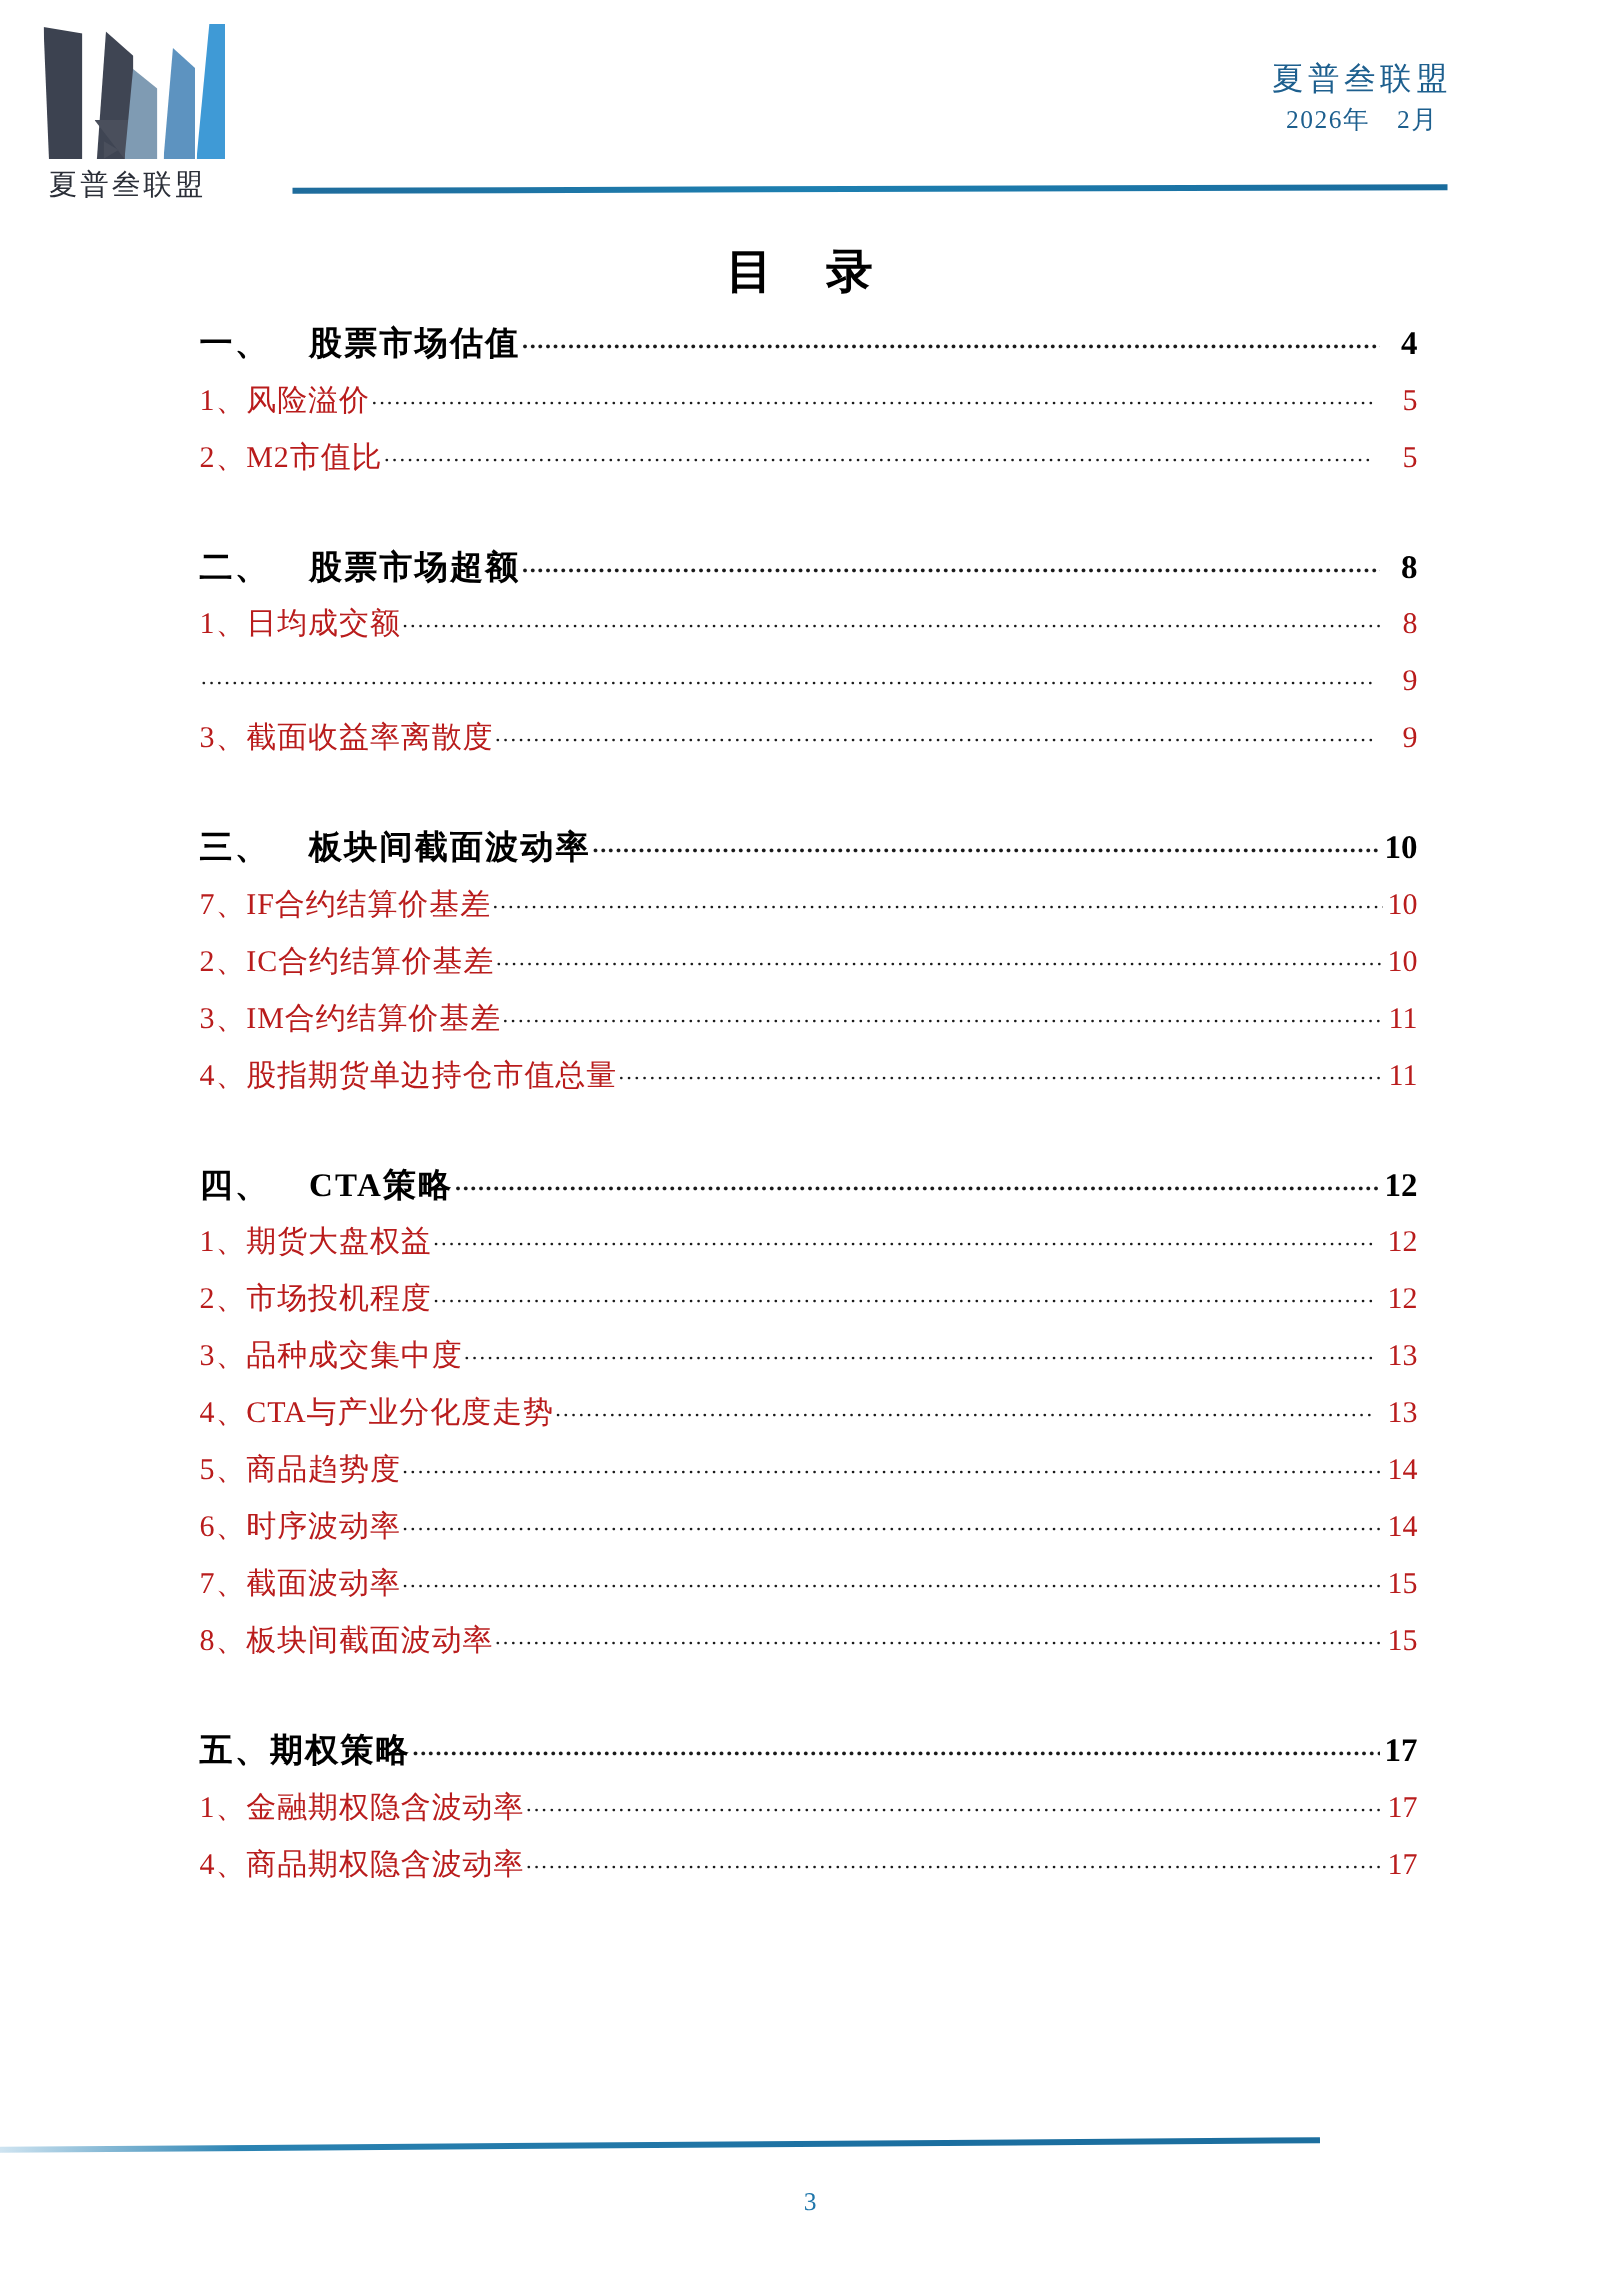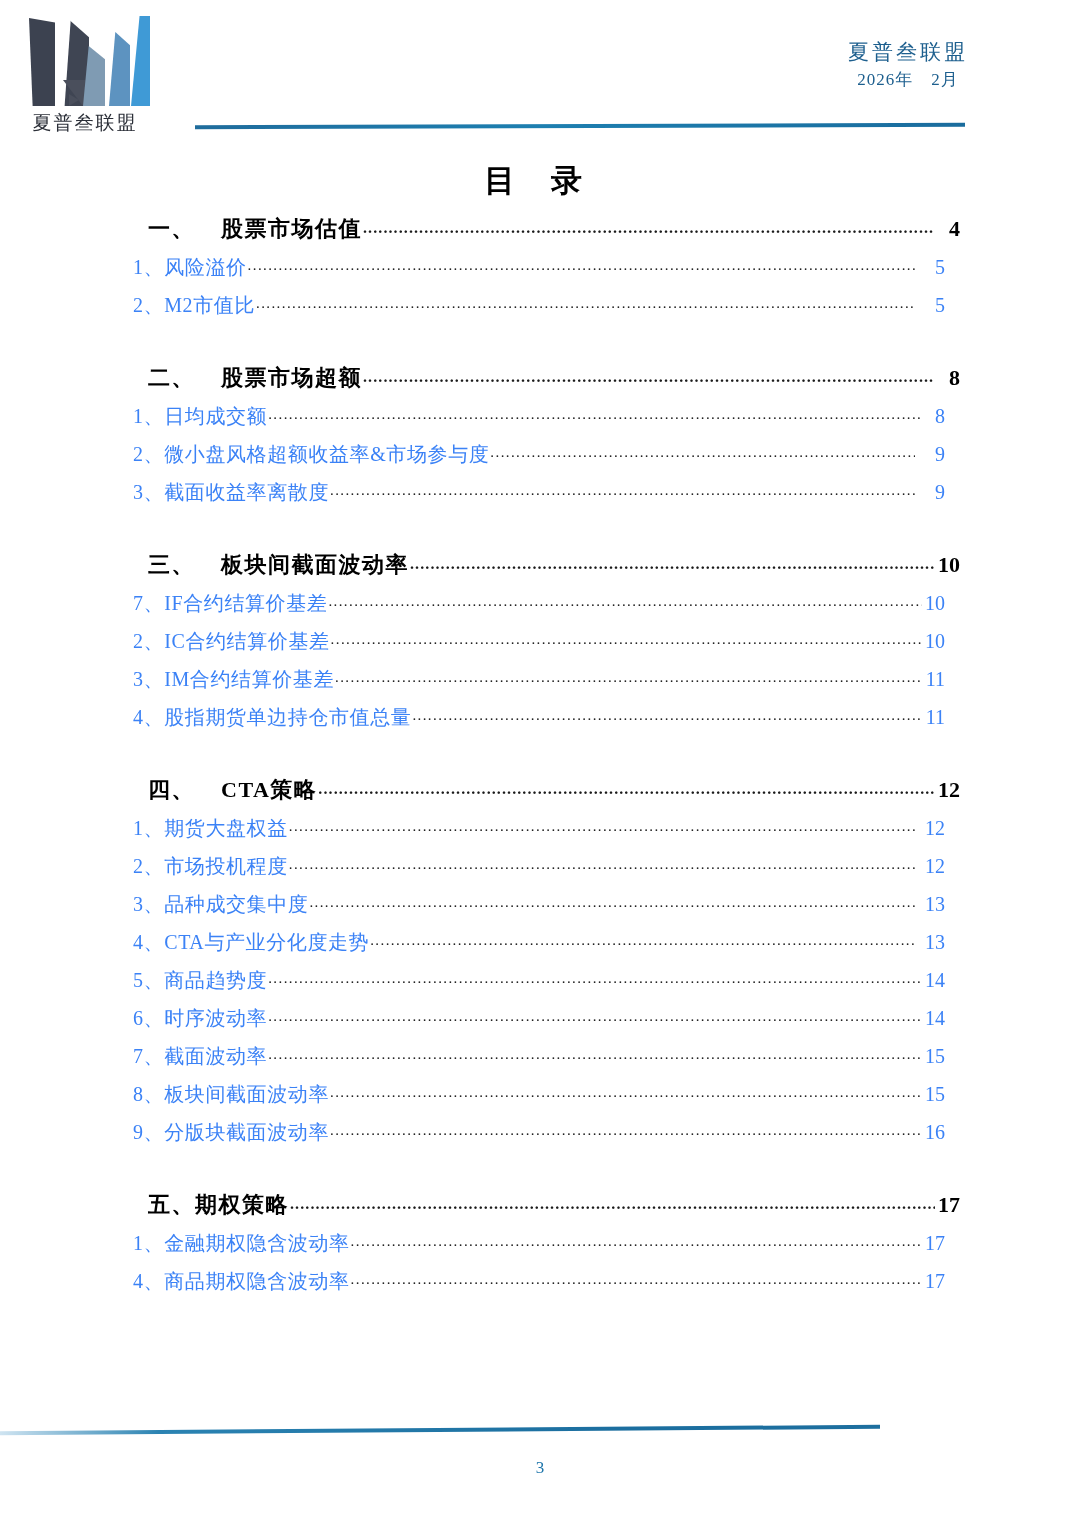--- a/index.html
+++ b/index.html
@@ -203,33 +203,32 @@
     text-align: right;
   }
 
   
   .lv1 {
     font-size: 22px;
     font-weight: bold;
     line-height: 1.0;
     margin-bottom: 13px;
     color: #000000;
-    margin-left: 15px;
   }
   .lv1 .label { letter-spacing: 1.5px; }
   .lv1 .num-sp { display: inline-block; width: 26px; }
   .lv1 .pageno { font-size: 22px; font-weight: bold; min-width: 24px; }
   .lv1 .dots::after { font-size: 16px; letter-spacing: 1.1px; font-weight: bold; }
 
   
   .lv2 {
     font-size: 20px;
     line-height: 1.0;
     margin-bottom: 14px;
-    color: #3b82f6;
+    color: #b91c1c;
   }
   .lv2 .label { letter-spacing: 0.6px; }
   .lv2 .pageno { font-size: 20px; min-width: 22px; }
 
   
   .pad-page .pageno { padding-left: 7px; }
 
   
   .footer-rule {
     position: absolute;
@@ -307,21 +306,20 @@
       <span class="label"><span>二、</span><span class="num-sp"></span><span>股票市场超额</span></span>
       <span class="dots"></span>
       <span class="pageno">8</span>
     </div>
     <div class="toc-row lv2">
       <span class="label">1、日均成交额</span>
       <span class="dots"></span>
       <span class="pageno">8</span>
     </div>
     <div class="toc-row lv2 pad-page">
-      <span class="label">2、微小盘风格超额收益率&amp;市场参与度</span>
       <span class="dots"></span>
       <span class="pageno">9</span>
     </div>
     <div class="toc-row lv2 pad-page">
       <span class="label">3、截面收益率离散度</span>
       <span class="dots"></span>
       <span class="pageno">9</span>
     </div>
   </div>
 
@@ -396,25 +394,20 @@
     <div class="toc-row lv2">
       <span class="label">7、截面波动率</span>
       <span class="dots"></span>
       <span class="pageno">15</span>
     </div>
     <div class="toc-row lv2">
       <span class="label">8、板块间截面波动率</span>
       <span class="dots"></span>
       <span class="pageno">15</span>
     </div>
-    <div class="toc-row lv2">
-      <span class="label">9、分版块截面波动率</span>
-      <span class="dots"></span>
-      <span class="pageno">16</span>
-    </div>
   </div>
 
   <div class="group-gap"></div>
 
   <div class="toc-group">
     <div class="toc-row lv1">
       <span class="label"><span>五、</span><span>期权策略</span></span>
       <span class="dots"></span>
       <span class="pageno">17</span>
     </div>

